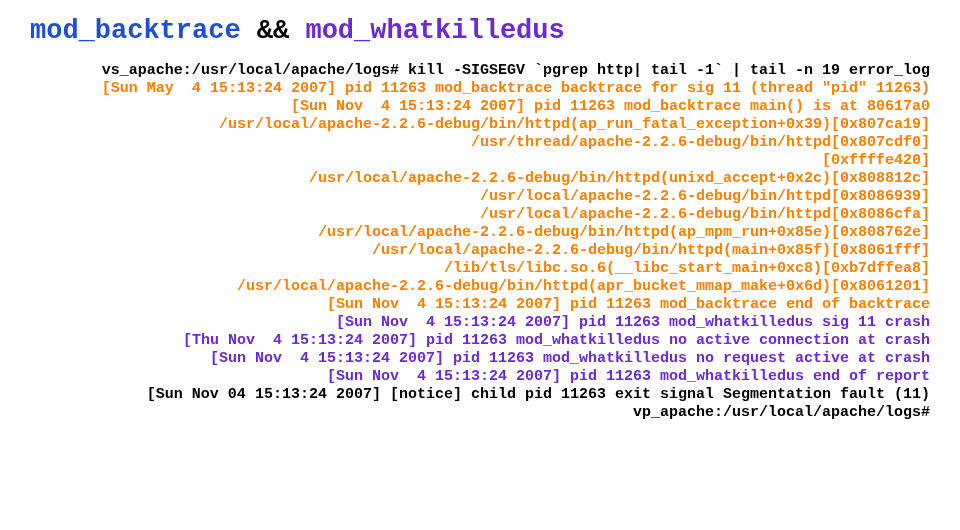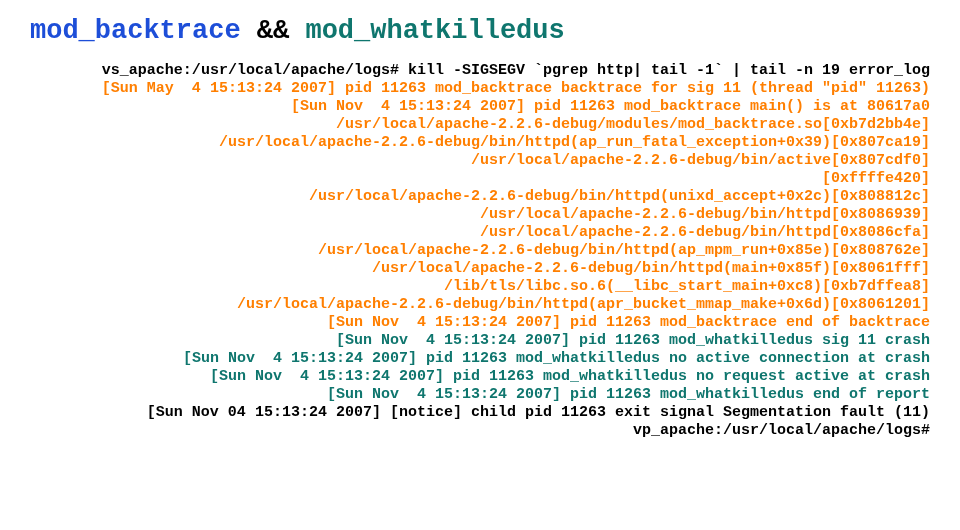--- a/index.html
+++ b/index.html
@@ -12,48 +12,47 @@
     background: #fff;
     width: 900px;
   }
   .title {
     font-size: 27px;
     font-weight: bold;
     margin-bottom: 15px;
     white-space: pre;
   }
   .red { color: #1d4ed8; }
-  .blue { color: #0f766e; }
+  .blue { color: #6d28d9; }
   .black { color: #000; }
   .orange { color: #ff7f00; }
   .line {
     white-space: pre-wrap;
     text-align: right;
   }
 </style>
 </head>
 <body>
 
 <div class="title"><span class="red">mod_backtrace</span><span class="black"> &amp;&amp; </span><span class="blue">mod_whatkilledus</span></div>
 
 <div id="log">
     <div class="line black">vs_apache:/usr/local/apache/logs# kill -SIGSEGV `pgrep http| tail -1` | tail -n 19 error_log</div>
     <div class="line orange">[Sun May  4 15:13:24 2007] pid 11263 mod_backtrace backtrace for sig 11 (thread "pid" 11263)</div>
     <div class="line orange">[Sun Nov  4 15:13:24 2007] pid 11263 mod_backtrace main() is at 80617a0</div>
-    <div class="line orange">/usr/local/apache-2.2.6-debug/modules/mod_backtrace.so[0xb7d2bb4e]</div>
     <div class="line orange">/usr/local/apache-2.2.6-debug/bin/httpd(ap_run_fatal_exception+0x39)[0x807ca19]</div>
-    <div class="line orange">/usr/local/apache-2.2.6-debug/bin/active[0x807cdf0]</div>
+    <div class="line orange">/usr/thread/apache-2.2.6-debug/bin/httpd[0x807cdf0]</div>
     <div class="line orange">[0xffffe420]</div>
     <div class="line orange">/usr/local/apache-2.2.6-debug/bin/httpd(unixd_accept+0x2c)[0x808812c]</div>
     <div class="line orange">/usr/local/apache-2.2.6-debug/bin/httpd[0x8086939]</div>
     <div class="line orange">/usr/local/apache-2.2.6-debug/bin/httpd[0x8086cfa]</div>
     <div class="line orange">/usr/local/apache-2.2.6-debug/bin/httpd(ap_mpm_run+0x85e)[0x808762e]</div>
     <div class="line orange">/usr/local/apache-2.2.6-debug/bin/httpd(main+0x85f)[0x8061fff]</div>
     <div class="line orange">/lib/tls/libc.so.6(__libc_start_main+0xc8)[0xb7dffea8]</div>
     <div class="line orange">/usr/local/apache-2.2.6-debug/bin/httpd(apr_bucket_mmap_make+0x6d)[0x8061201]</div>
     <div class="line orange">[Sun Nov  4 15:13:24 2007] pid 11263 mod_backtrace end of backtrace</div>
     <div class="line blue">[Sun Nov  4 15:13:24 2007] pid 11263 mod_whatkilledus sig 11 crash</div>
-    <div class="line blue">[Sun Nov  4 15:13:24 2007] pid 11263 mod_whatkilledus no active connection at crash</div>
+    <div class="line blue">[Thu Nov  4 15:13:24 2007] pid 11263 mod_whatkilledus no active connection at crash</div>
     <div class="line blue">[Sun Nov  4 15:13:24 2007] pid 11263 mod_whatkilledus no request active at crash</div>
     <div class="line blue">[Sun Nov  4 15:13:24 2007] pid 11263 mod_whatkilledus end of report</div>
     <div class="line black">[Sun Nov 04 15:13:24 2007] [notice] child pid 11263 exit signal Segmentation fault (11)</div>
     <div class="line black">vp_apache:/usr/local/apache/logs#</div>
   </div>
 
 </body></html>

